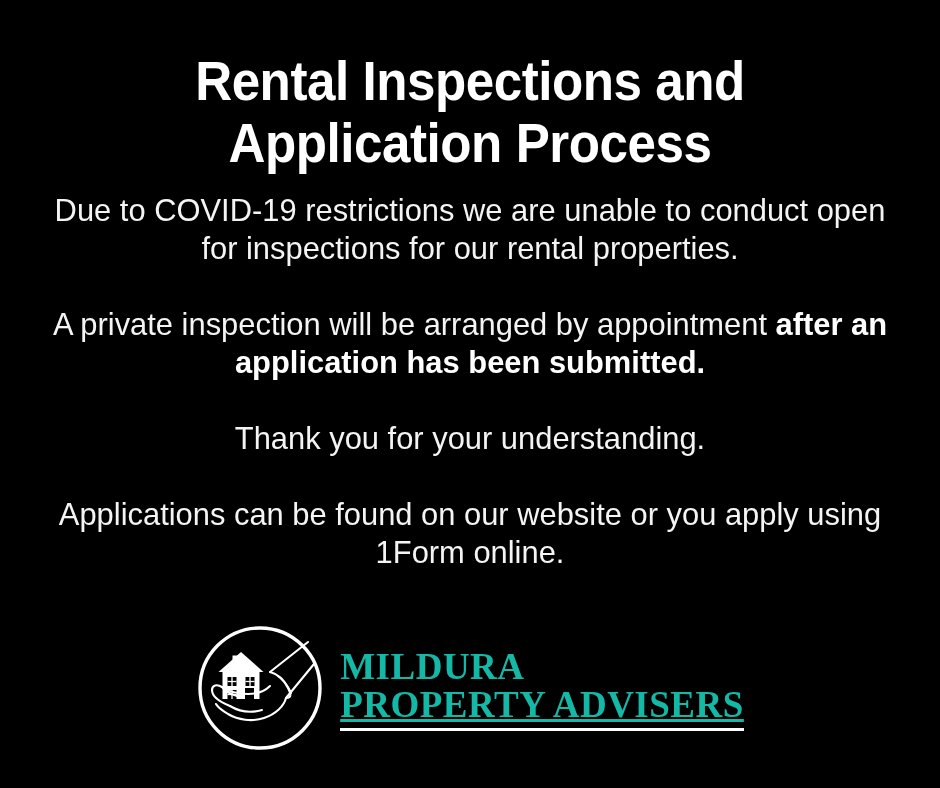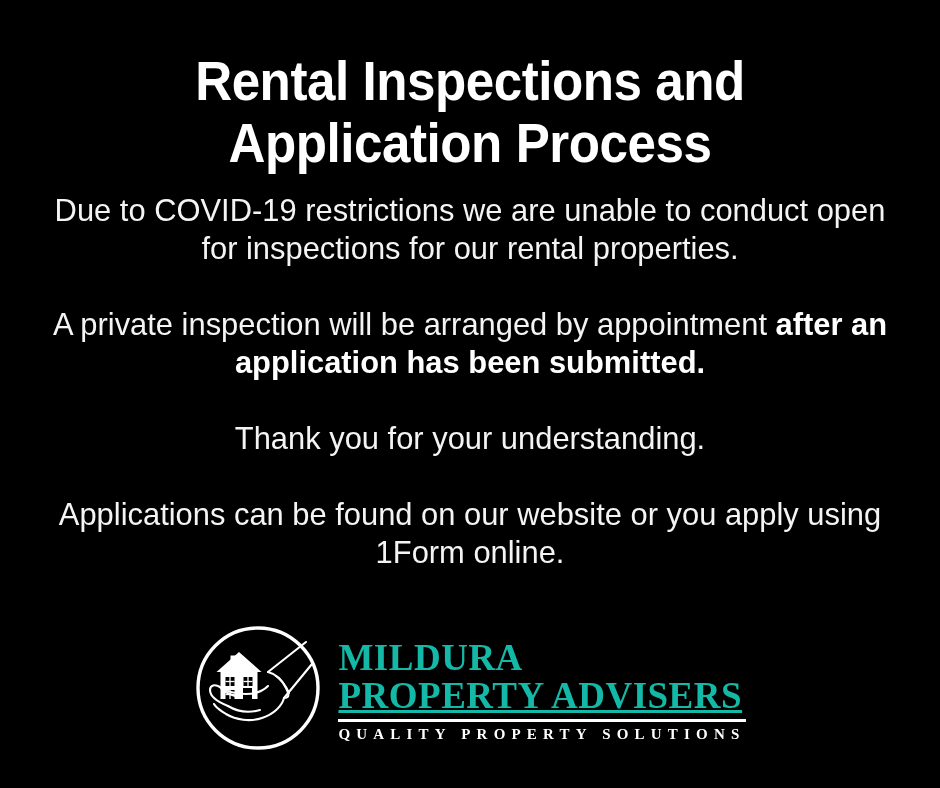--- a/index.html
+++ b/index.html
@@ -192,18 +192,17 @@
         <path d="M90,74 C88,82 80,90 68,94 C56,98 42,96 32,90 C26,86 22,84 20,80"></path>
         <path d="M26,63 C30,68 38,72 48,73"></path>
         <path d="M34,82 C44,88 56,89 66,86"></path>
       </g>
     </svg>
 
     <div class="logo-type">
       <div class="logo-name-1">MILDURA</div>
       <div class="logo-name-2">PROPERTY ADVISERS</div>
       <div class="logo-rule"></div>
-      <div class="logo-tagline">QUALITY PROPERTY SOLUTIONS</div>
     </div>
 
   </div>
 
 </div>
 
 </body></html>

